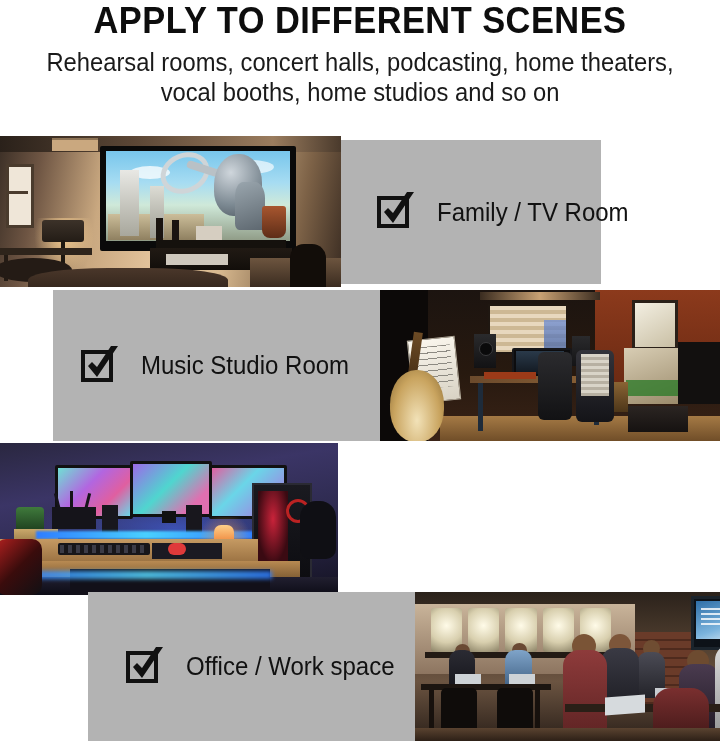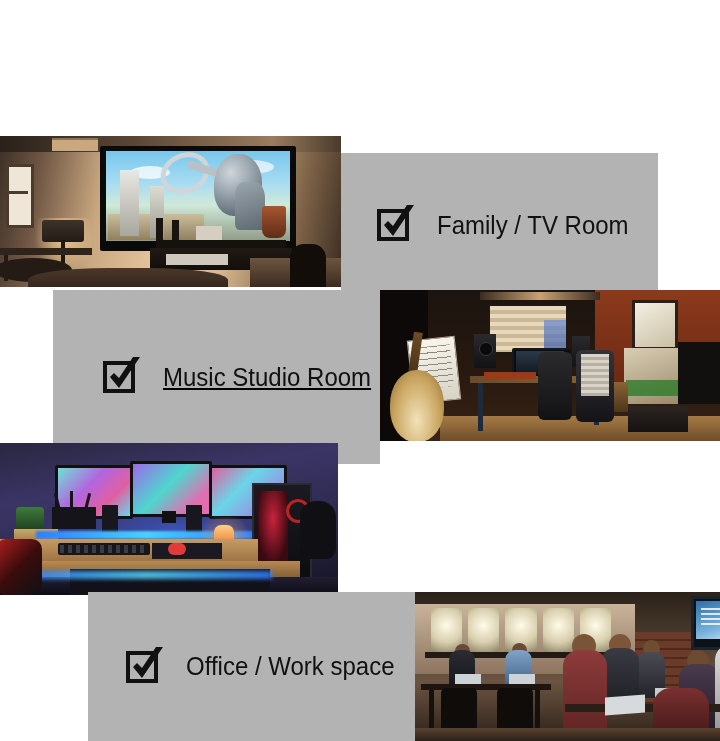--- a/index.html
+++ b/index.html
@@ -109,26 +109,26 @@
     font-size: 25px;
     font-weight: normal;
     color: #111111;
     white-space: nowrap;
     transform: scaleX(0.96);
     transform-origin: left center;
   }
 
   
   .row-1 .photo { width: 341px; height: 151px; }
-  .row-1 .panel { width: 317px; height: 144px; margin-top: 17px; padding-left: 36px; }
+  .row-1 .panel { width: 260px; height: 144px; margin-top: 4px; padding-left: 36px; }
   .row-1 .panel-label { margin-left: 20px; }
 
   
   .row-2 .spacer { width: 53px; }
-  .row-2 .panel  { width: 327px; height: 174px; padding-left: 50px; text-decoration: underline; }
+  .row-2 .panel  { width: 327px; height: 151px; padding-left: 28px; }
   .row-2 .photo  { width: 340px; height: 151px; }
   .row-2 .panel-label { margin-left: 20px; }
 
   
   .row-3 .photo { width: 338px; height: 152px; }
   .row-3 .panel { width: 329px; height: 146px; padding-left: 40px; }
   .row-3 .panel-label { margin-left: 22px; }
 
   
   .row-4 .spacer { width: 48px; }
@@ -278,20 +278,27 @@
   .s4-lap4     { left:240px; top:96px; width:30px; height:16px; background:#c8ccd0; }
   .s4-floor    { left:0; top:136px; width:345px; height:13px; background:linear-gradient(180deg,#5a4330,#2d2017); }
 
   .glyph { flex:1; background:radial-gradient(circle at 50% 40%,#fffbe8,#d8cfae 55%,#8a8165); border-radius:3px; }
 </style>
 </head>
 <body>
 
 <div class="page">
 
+  <div class="header">
+    <h1 class="title">APPLY TO DIFFERENT SCENES</h1>
+    <p class="subtitle">
+      <span class="subtitle-line">Rehearsal rooms, concert halls, podcasting, home theaters,</span>
+      <span class="subtitle-line">vocal booths, home studios and so on</span>
+    </p>
+  </div>
 
   <div class="row row-1">
 
     <div class="photo">
       <div class="sc s1-wall"></div>
         <div class="sc s1-ceil"></div>
         <div class="sc s1-vent"></div>
       <div class="sc s1-win"></div>
         <div class="sc s1-winbar"></div>
       <div class="sc s1-screenbz"></div>

